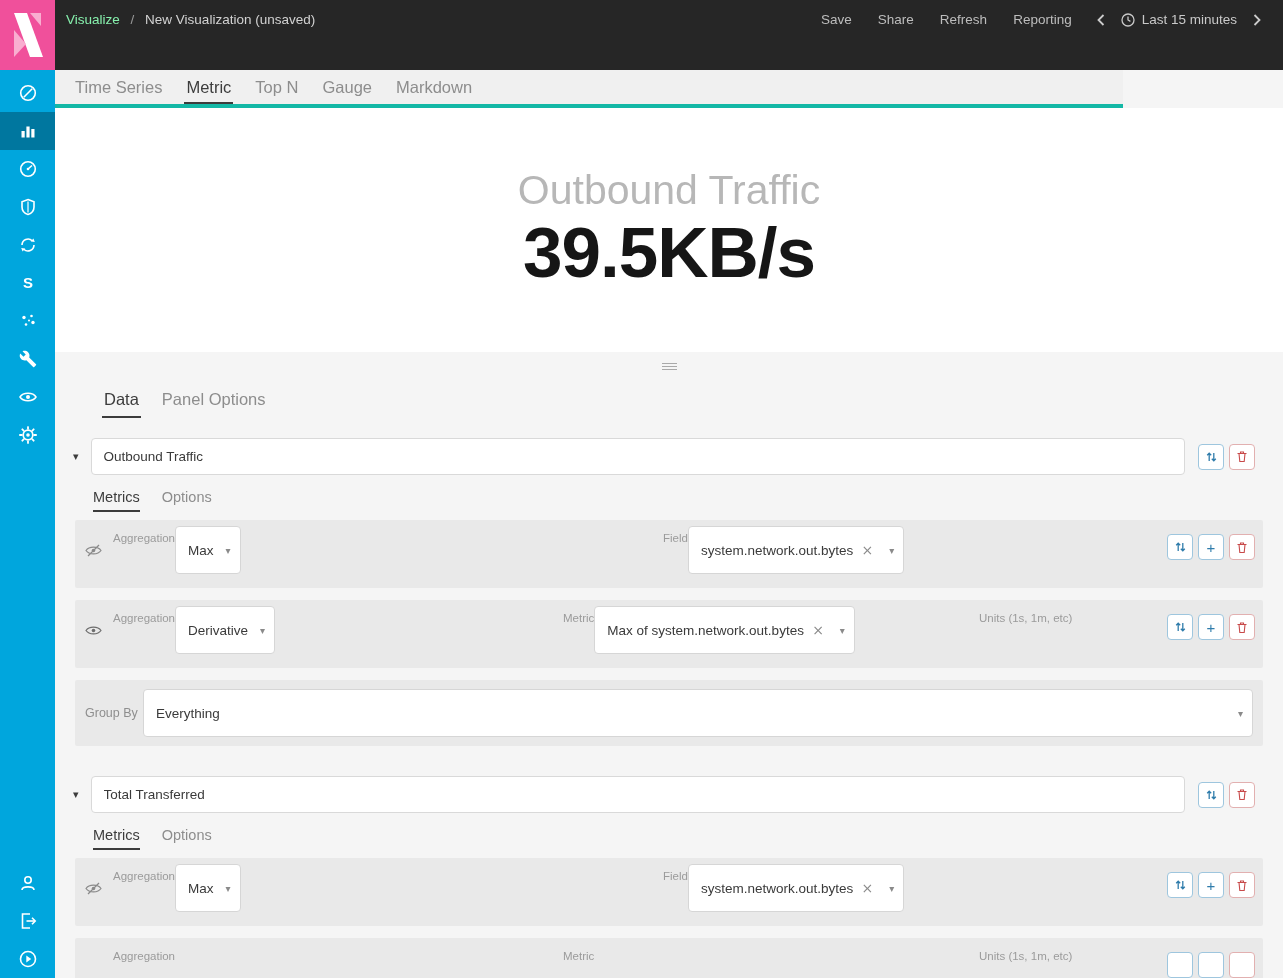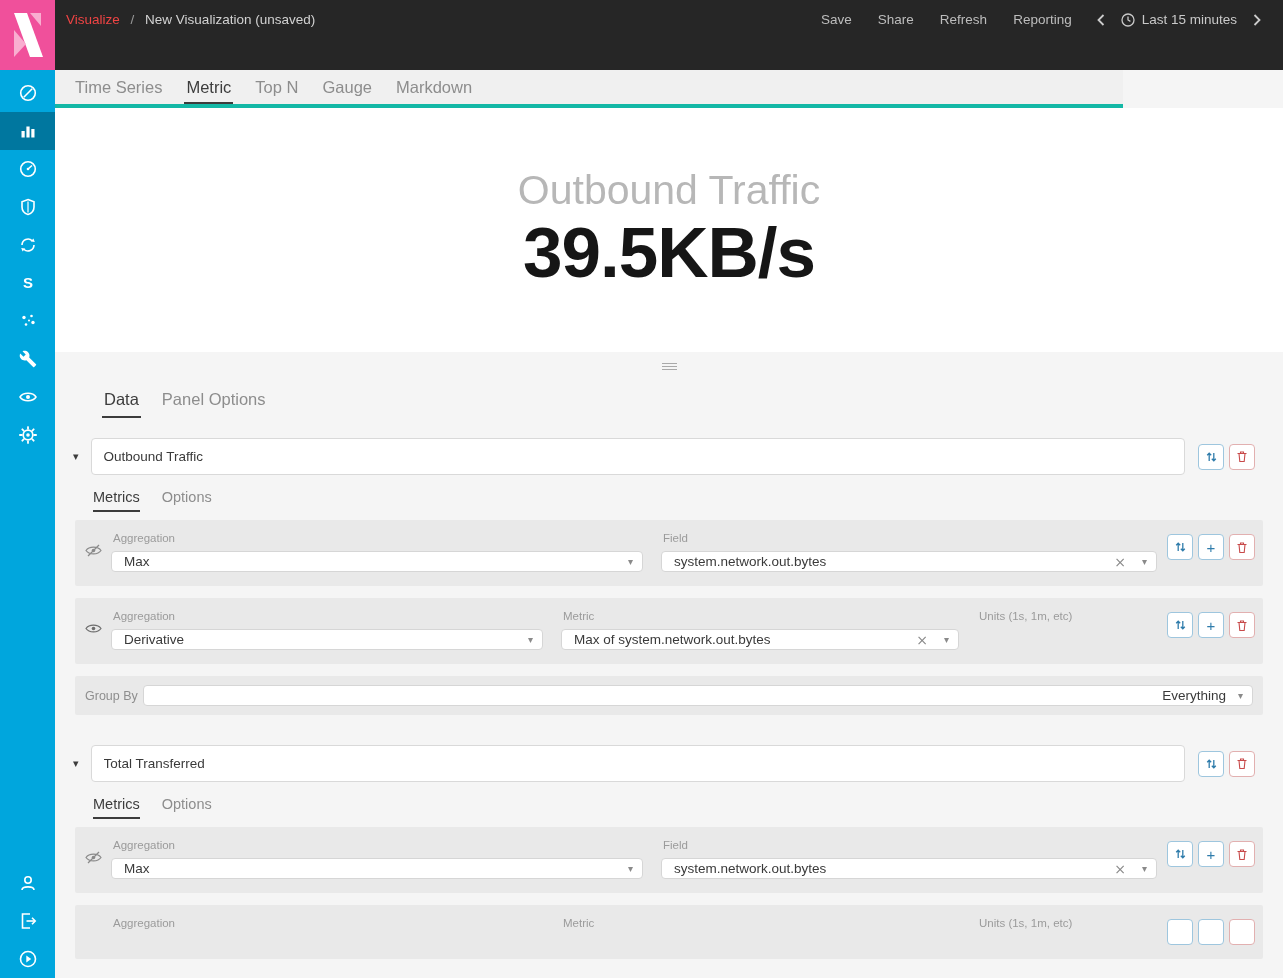--- a/index.html
+++ b/index.html
@@ -4,21 +4,21 @@
 <style>
   * { box-sizing: border-box; margin: 0; padding: 0; }
   html, body { width: 1283px; height: 978px; overflow: hidden; background: #f5f5f5;
     font-family: "Liberation Sans", sans-serif; }
   .glyph { font-family: "DejaVu Sans", sans-serif; }
 
   
   .topbar { position: absolute; top: 0; left: 0; width: 1283px; height: 70px; background: #262626;
     display: flex; justify-content: space-between; align-items: flex-start; padding: 12px 10px 0 66px; }
   .breadcrumbs { font-size: 13.5px; }
-  .crumb-link { color: #ef4444; text-decoration: none; cursor: pointer; }
+  .crumb-link { color: #86efac; text-decoration: none; cursor: pointer; }
   .crumb-sep { color: #9a9a9a; margin: 0 7px; }
   .crumb-page { color: #d2d2d2; }
   .header-actions { display: flex; align-items: center; }
   .hbtn { background: none; border: none; color: #bdbdbd; font-size: 13.5px; padding: 0 13px;
     font-family: inherit; cursor: pointer; }
   .chev { display: flex; align-items: center; padding: 0 12px; cursor: pointer; }
   .timepicker { display: flex; align-items: center; gap: 7px; color: #c9c9c9; font-size: 13.5px;
     padding: 0 4px; cursor: pointer; text-align: center; }
 
   
@@ -75,37 +75,37 @@
 
   .sub-tabs { margin: 14px 0 8px 30px; display: flex; }
   .stab { font-size: 14.5px; color: #8d8d8d; padding-bottom: 5px; margin-right: 22px; cursor: pointer; }
   .stab.active { color: #3c3c3c; border-bottom: 2px solid #3c3c3c; }
 
   .agg-row { background: #e9e9e9; border-radius: 2px; margin: 8px 0 0 12px; padding: 6px 8px 14px 10px;
     display: flex; }
   .agg-row + .agg-row { margin-top: 12px; }
   .eye-col { width: 26px; padding-top: 17px; }
   .fields { flex: 1; display: flex; gap: 18px; min-width: 0; }
-  .field { display: flex; flex-direction: column; min-width: 0; }
+  .field { display: flex; flex-direction: row; min-width: 0; }
   .field label { font-size: 11.5px; color: #9b9b9b; margin: 6px 0 7px 2px; white-space: nowrap; }
   .w532 { flex: 0 0 532px; } .w432 { flex: 0 0 432px; } .w180 { flex: 0 0 180px; } .grow { flex: 1; }
-  .select { position: relative; height: 21px; background: #fff; border: 1px solid #d6d6d6;
+  .select { position: relative; height: 48px; background: #fff; border: 1px solid #d6d6d6;
     border-radius: 4px; display: flex; align-items: center; padding: 0 26px 0 12px; font-size: 13.5px;
     color: #3a3a3a; cursor: pointer; white-space: nowrap; overflow: hidden; }
   .sel-caret { position: absolute; right: 9px; color: #8a8a8a; font-size: 10px; }
   .combo { padding-right: 50px; }
   .clear-x { position: absolute; right: 30px; color: #8a8a8a; font-size: 14px; cursor: pointer; }
   .text-input { height: 35px; background: #fff; border: 1px solid #d6d6d6; border-radius: 4px;
     padding: 0 10px; font-size: 13.5px; color: #3a3a3a; font-family: inherit; }
   .row-btns { display: flex; gap: 5px; padding-top: 8px; margin-left: 10px; align-self: flex-start; }
 
   .groupby-row { background: #e9e9e9; border-radius: 2px; margin: 12px 0 0 12px; padding: 9px 10px;
     display: flex; align-items: center; }
   .groupby-row label { font-size: 12.5px; color: #8e8e8e; width: 58px; flex: 0 0 58px; }
-  .groupby-row .select { flex: 1; justify-content: flex-end; }
+  .groupby-row .select { flex: 1; }
 </style>
 </head>
 <body>
 
 <header class="topbar">
   <div class="breadcrumbs">
     <a class="crumb-link">Visualize</a>
     <span class="crumb-sep">/</span>
     <span class="crumb-page">New Visualization (unsaved)</span>
   </div>

